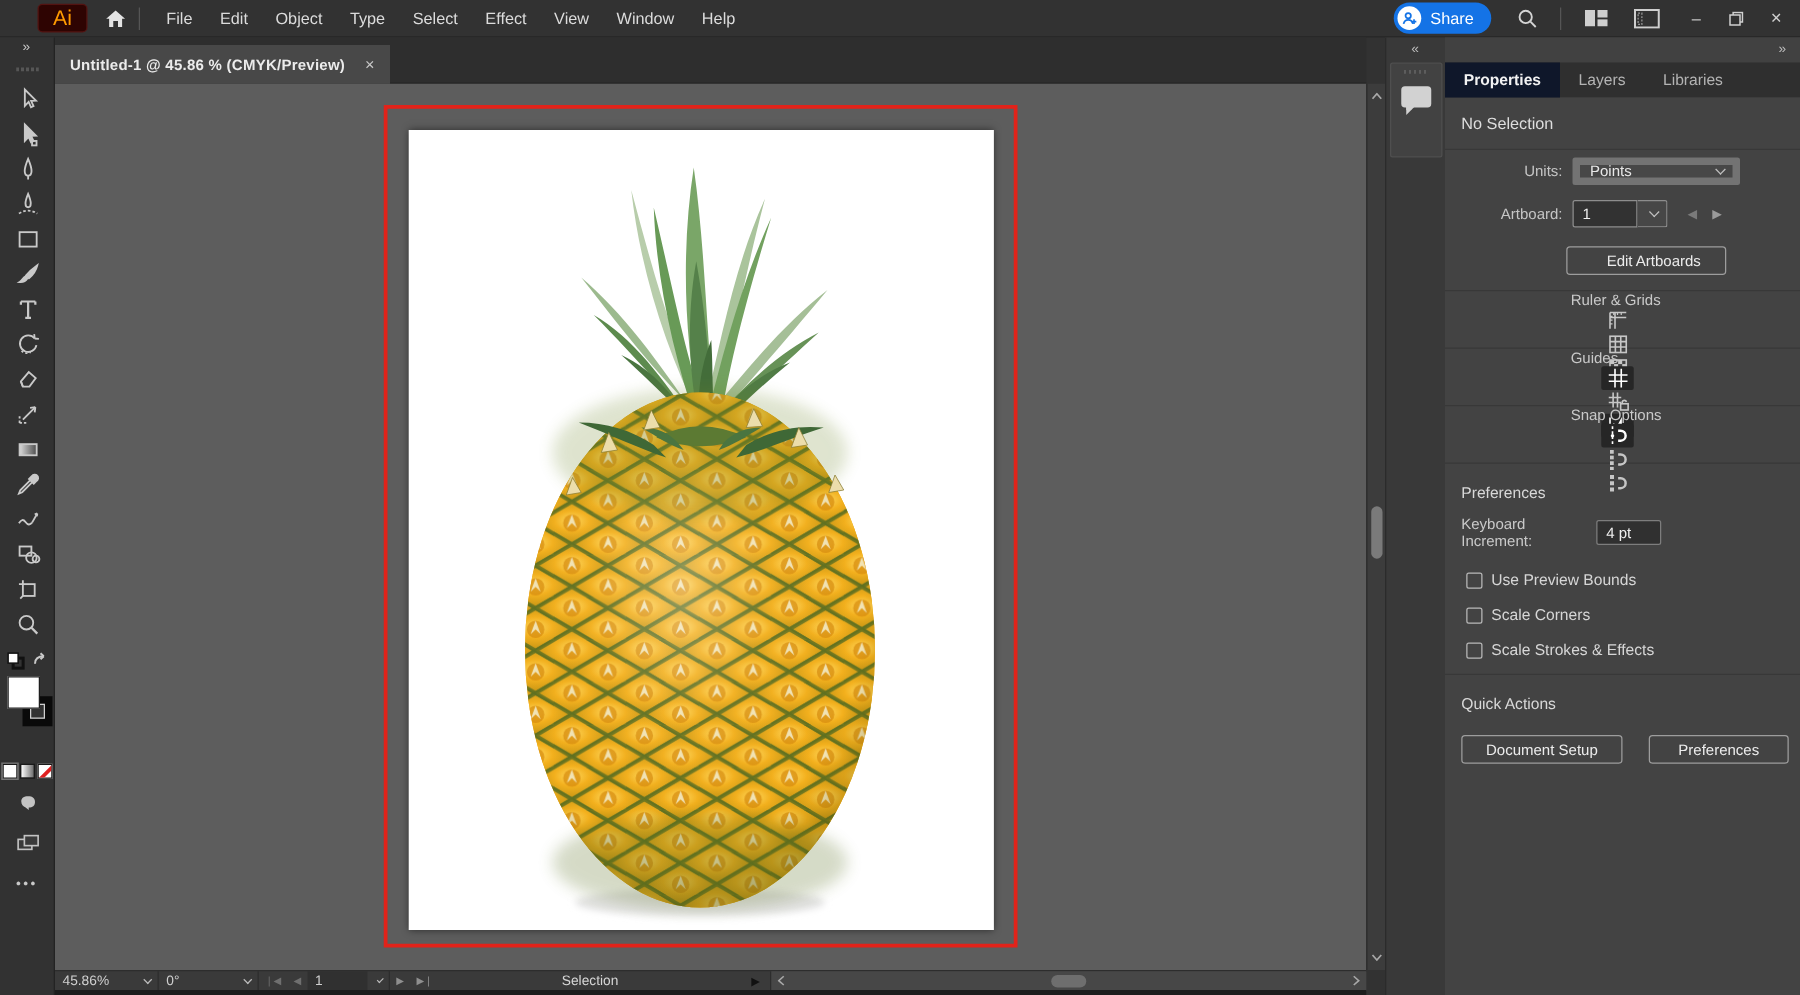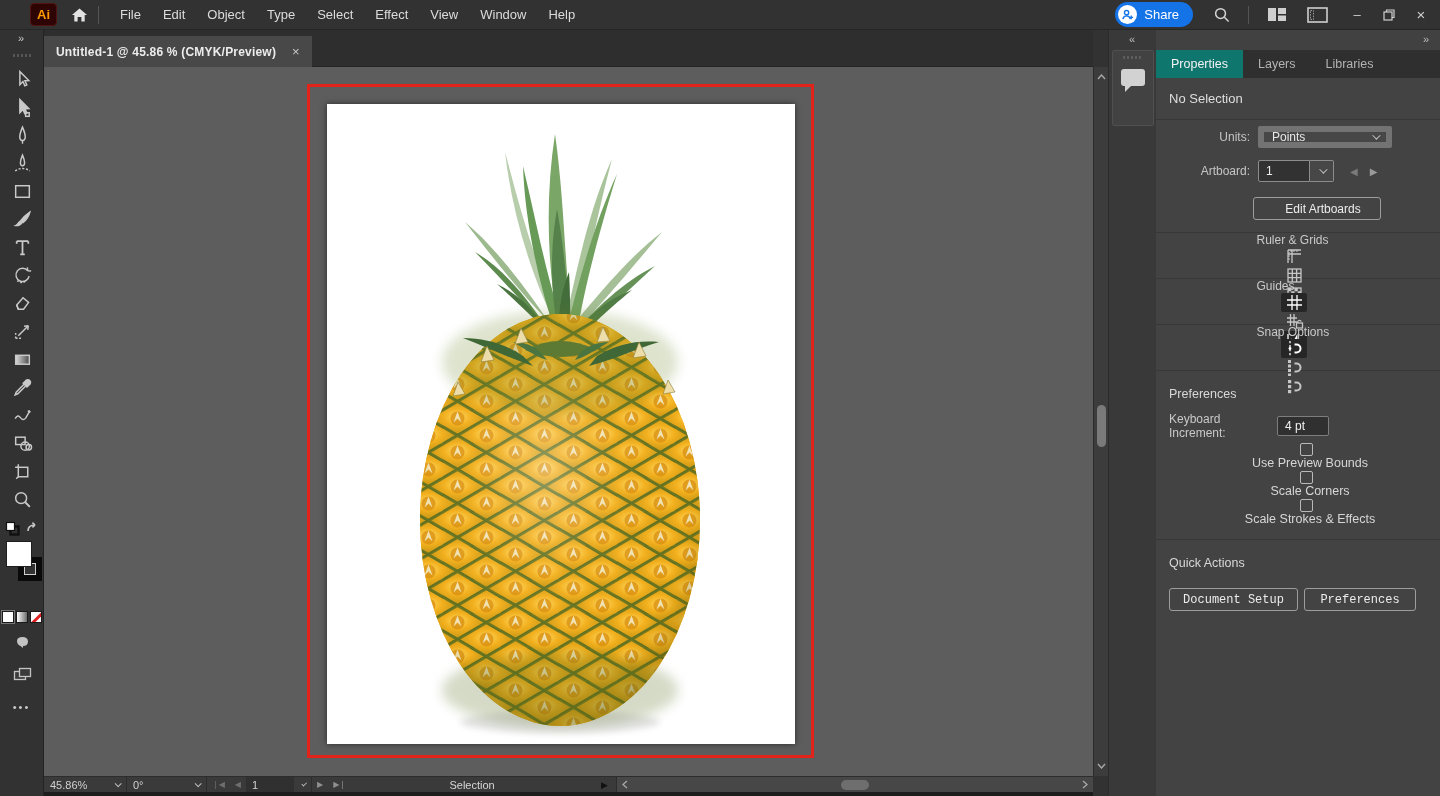--- a/index.html
+++ b/index.html
@@ -3,22 +3,22 @@
 <meta charset="utf-8">
 <style>
   * { margin:0; padding:0; box-sizing:border-box; }
   html,body { background:#262626; }
   .screen{ position:relative; width:1440px; height:796px; background:#323232;
     font-family:"Liberation Sans", sans-serif; color:#d6d6d6; overflow:hidden; font-size:13px; }
 
   
   .titlebar{ position:absolute; left:0; top:0; width:1440px; height:30px; background:#323232;
     border-bottom:1px solid #262626; display:flex; align-items:center; }
-  .ai-logo{ width:27px; height:23px; margin-left:30px; background:#2e0402; border:1px solid #531311;
-    border-radius:4px; color:#ff9a00; font-weight:bold; font-size:13px; display:flex; align-items:center; justify-content:center; }
+  .ai-logo{ width:40px; height:23px; margin-left:30px; background:#2e0402; border:1px solid #531311;
+    border-radius:4px; color:#ff9a00; font-weight:normal; font-size:17px; display:flex; align-items:center; justify-content:center; }
   .home-btn{ margin-left:14px; display:flex; align-items:center; }
   .tb-sep{ width:1px; height:18px; background:#555; margin:0 10px; }
   .menu{ display:flex; align-items:center; }
   .menu-item{ padding:0 11px; color:#dcdcdc; font-size:13px; cursor:default; }
   .tb-right{ margin-left:auto; display:flex; align-items:center; }
   .share-btn{ height:25px; background:#1473e6; border-radius:13px; display:flex; align-items:center;
     padding:0 14px 0 3px; color:#fff; }
   .share-avatar{ width:19px; height:19px; background:#fff; border-radius:50%; display:flex; align-items:center;
     justify-content:center; margin-right:7px; }
   .share-label{ font-size:13px; }
@@ -79,21 +79,21 @@
     background:repeating-linear-gradient(90deg,#5d5d5d 0 2px,transparent 2px 4px); }
   .bubble{ position:relative; width:24px; height:17px; background:#d2d2d2; border-radius:3px; margin:0 auto; }
   .bubble::after{ content:""; position:absolute; left:4px; bottom:-6px; border:4px solid transparent;
     border-top-color:#d2d2d2; border-left-color:#d2d2d2; }
 
   
   .rpanel{ position:absolute; left:1156px; top:30px; width:284px; height:766px; background:#414141; }
   .rp-topstrip{ height:20px; background:#414141; text-align:right; padding:3px 10px 0 0; color:#bdbdbd; font-size:11px; letter-spacing:1px; }
   .rp-tabs{ height:28px; background:#2f2f2f; display:flex; }
   .rp-tab{ padding:0 15px; line-height:28px; font-size:12.5px; color:#b3b3b3; }
-  .rp-tab.active{ background:#0f766e; color:#f2f2f2; font-weight:normal; }
+  .rp-tab.active{ background:#0f172a; color:#f2f2f2; font-weight:bold; }
   .rp-body{ background:#434343; height:718px; }
   .rp-row{ border-bottom:1px solid #383838; }
   .rp-norow{ height:42px; display:flex; align-items:center; padding-left:13px; color:#dedede; font-size:13px; }
   .sec-head{ height:38px; display:flex; align-items:flex-end; padding:0 0 8px 13px; color:#d8d8d8; font-size:12.5px; }
   .ctl-row{ height:34px; display:flex; align-items:center; }
   .ctl-label{ width:94px; text-align:right; margin-right:8px; color:#c5c5c5; font-size:12px; }
   .select{ width:134px; height:22px; background:#474747; border:6px solid #737373; border-radius:2px;
     display:flex; align-items:center; padding:0 8px; font-size:12px; color:#e8e8e8; }
   .select .grow{ flex:1; }
   .chv{ width:6px; height:6px; border-right:1.5px solid #c2c2c2; border-bottom:1.5px solid #c2c2c2;
@@ -111,24 +111,24 @@
   .icon-row{ height:46px; display:flex; align-items:center;flex-direction:column; }
   .icon-row .ctl-label2{ width:109px; padding-left:13px; text-align:left; color:#c9c9c9; font-size:12px; }
   .ibtn{ width:26px; height:26px; margin-right:8px; display:flex; align-items:center; justify-content:center; border-radius:2px; }
   .ibtn svg{ stroke:#c6c6c6; fill:none; stroke-width:1.3; }
   .ibtn.pressed{ background:#262626; }
   .ibtn.pressed svg{ stroke:#ffffff; }
   .ki-row{ height:34px; display:flex; align-items:center; }
   .ki-label{ width:121px; padding-left:13px; color:#c9c9c9; font-size:12px; }
   .ki-field{ width:52px; height:20px; background:#303030; border:1px solid #7d7d7d; border-radius:2px;
     display:flex; align-items:center; padding:0 7px; font-size:12px; color:#efefef; }
-  .cb-row{ height:28px; display:flex; align-items:center; padding-left:17px;flex-direction:column; }
+  .cb-row{ height:28px; display:flex; align-items:flex-end; padding-left:17px; }
   .cb-box{ width:13px; height:13px; border:1.5px solid #b9b9b9; border-radius:2px; background:transparent; }
   .cb-label{ margin-left:7px; color:#d6d6d6; font-size:12.5px; }
-  .qa-btns{ display:flex; padding:10px 0 0 13px; gap:6px;font-family:Liberation Mono, monospace; }
+  .qa-btns{ display:flex; padding:10px 0 0 13px; gap:21px; }
   .qa-ds{ width:129px; } .qa-pf{ width:112px; }
   .pad-b{ padding-bottom:12px; }
 
   
   .statusbar{ position:absolute; left:44px; top:776px; width:1049px; height:16px; background:#3a3a3a;
     border-top:1px solid #2d2d2d; display:flex; align-items:center; font-size:11px; color:#d0d0d0; }
   .sb-ctl{ height:16px; display:flex; align-items:center; border-right:1px solid #2d2d2d; padding:0 6px; }
   .sb-chv{ width:5px; height:5px; border-right:1.2px solid #bbb; border-bottom:1.2px solid #bbb;
     transform:rotate(45deg) translateY(-1px); margin-left:8px; }
   .sb-zoom{ width:83px; } .sb-rot{ width:80px; }

